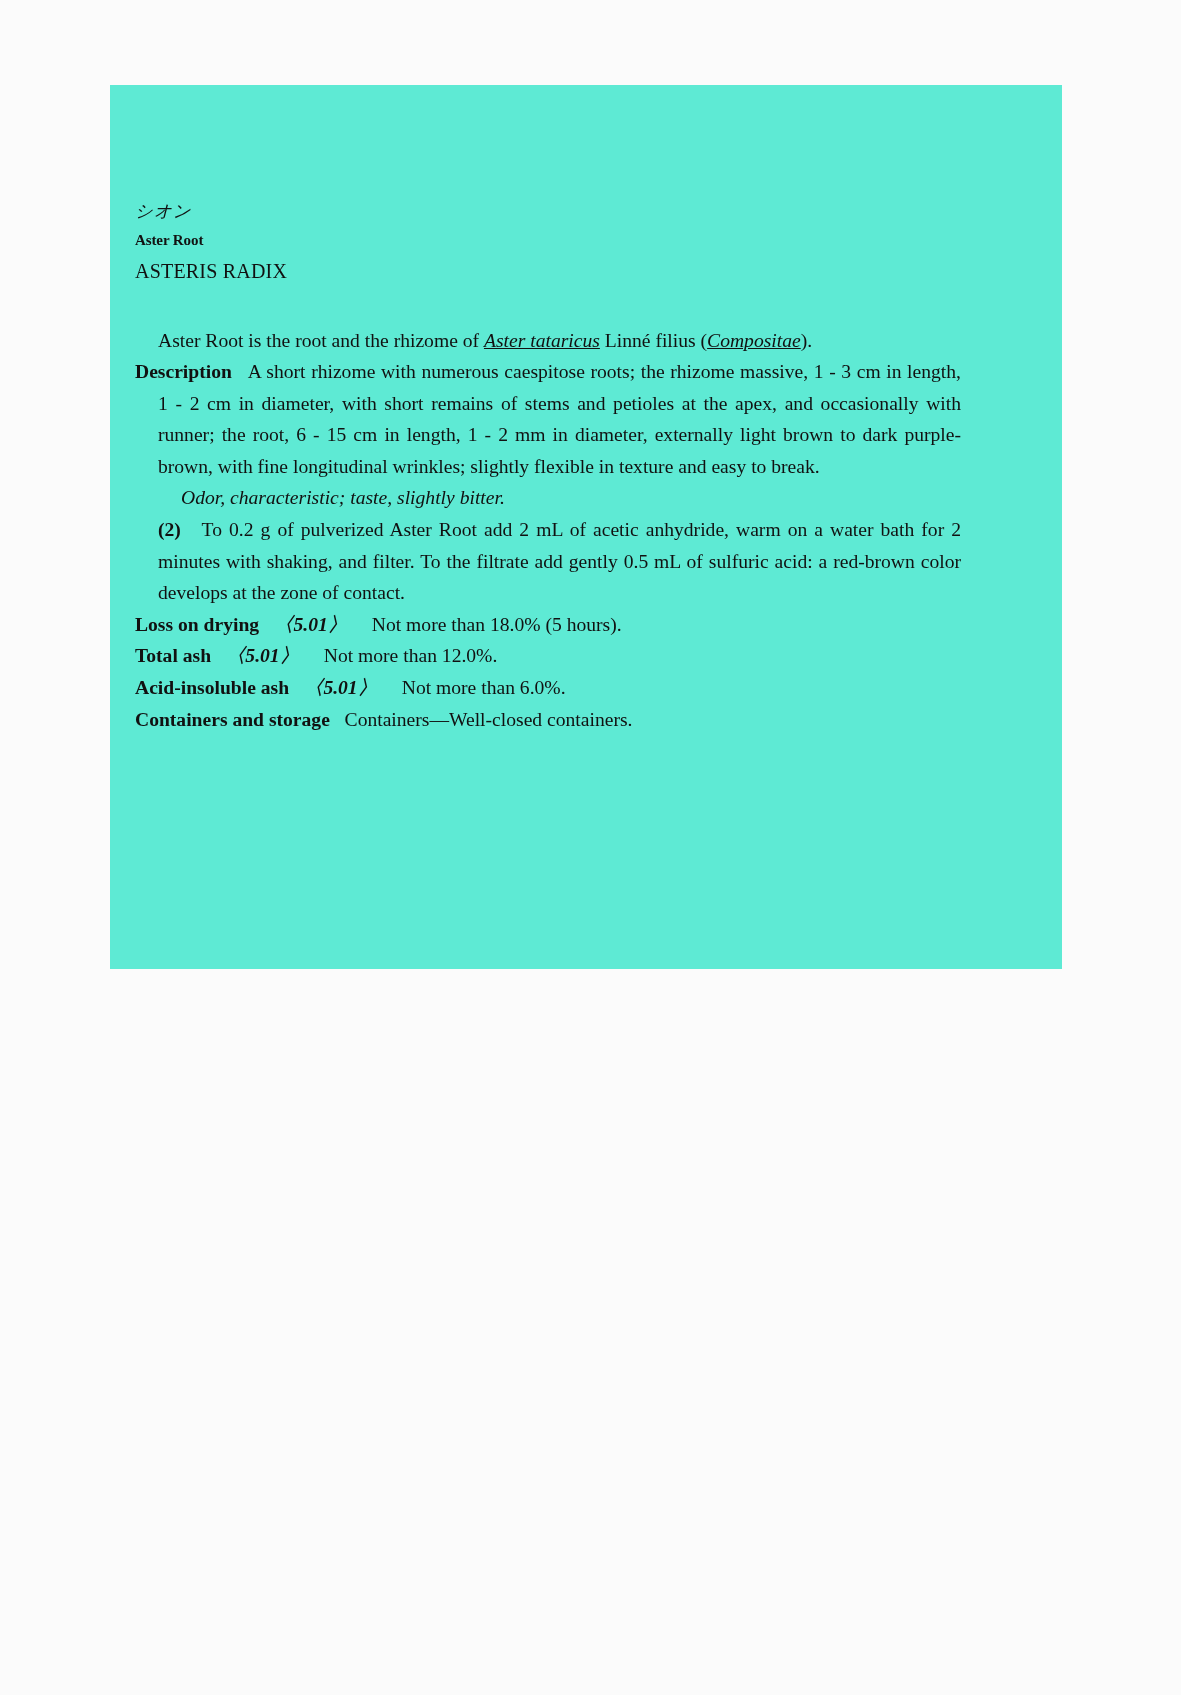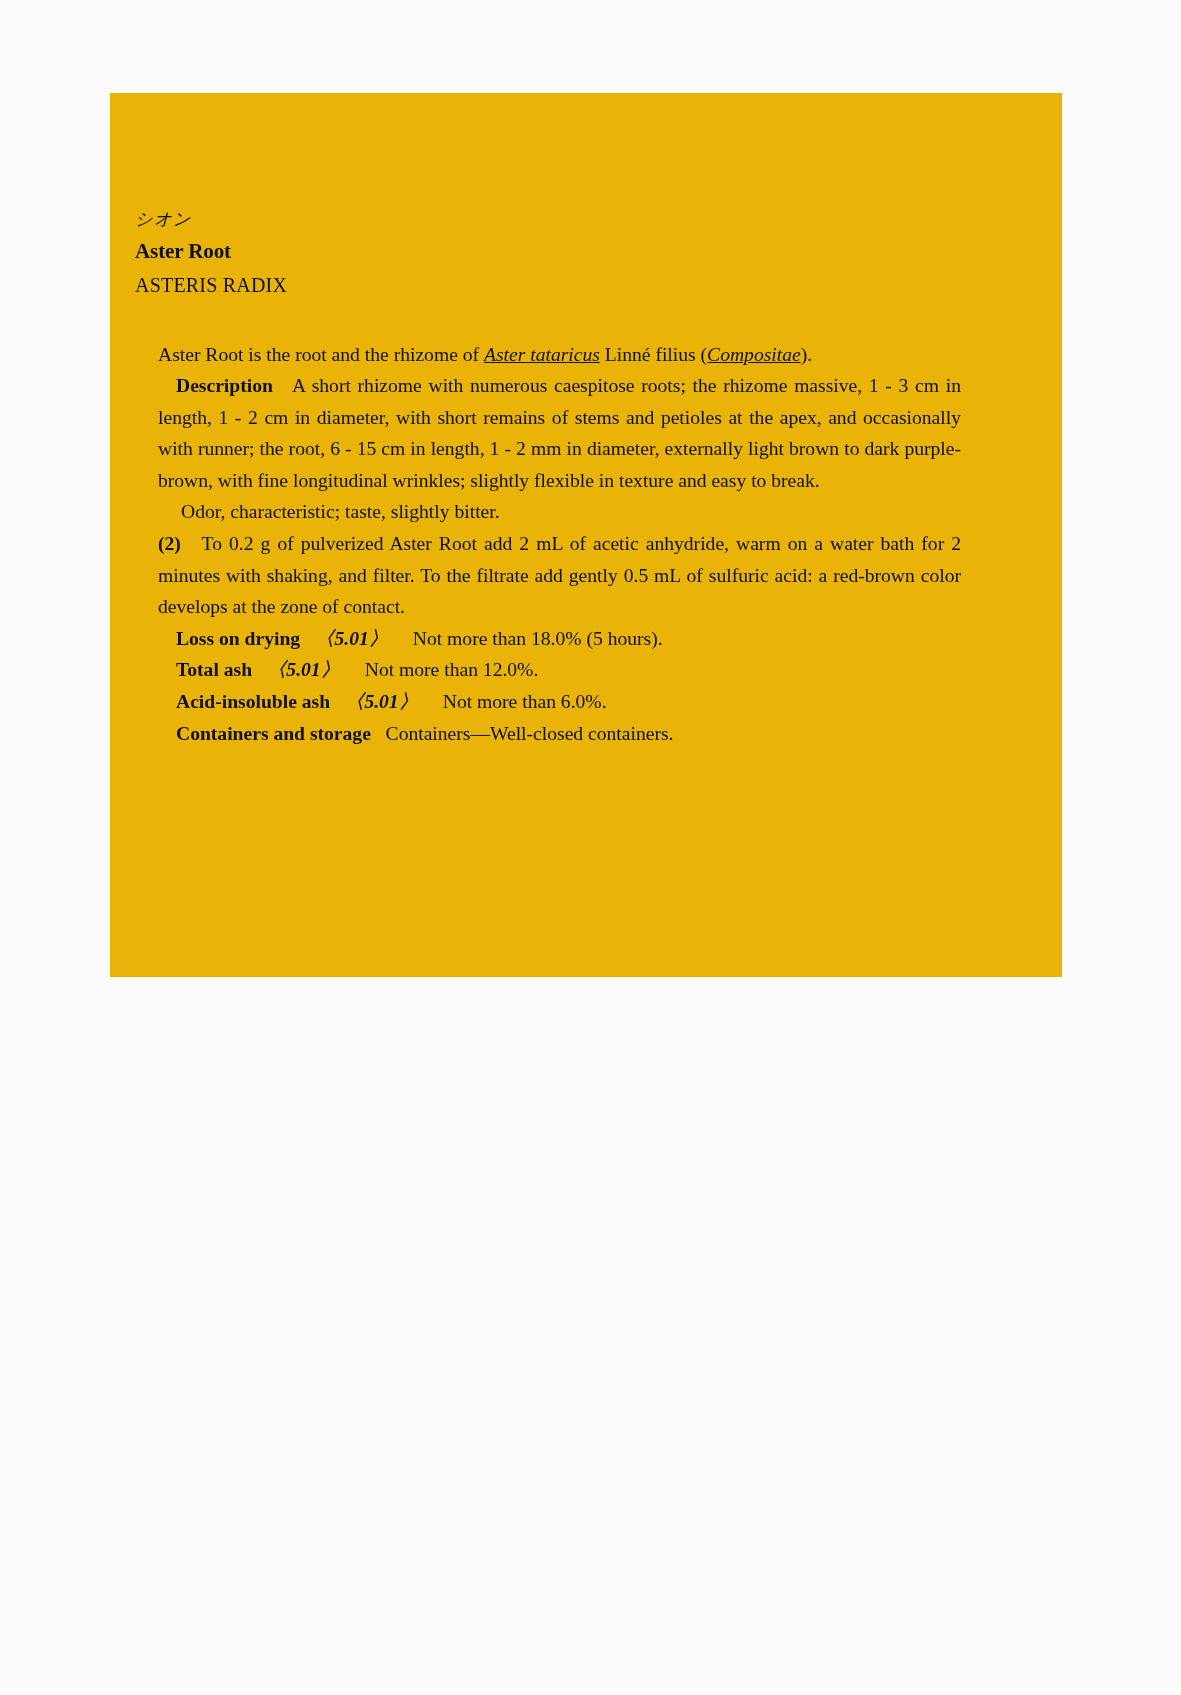--- a/index.html
+++ b/index.html
@@ -12,43 +12,43 @@
     background: #fbfbfb;
     font-family: "Liberation Serif", "DejaVu Serif", serif;
     color: #111111;
     overflow: hidden;
   }
 
   
   #page-sheet {
     position: absolute;
     left: 110px;
-    top: 93px;
+    top: 85px;
     width: 952px;
     height: 884px;
-    background: #eab308;
+    background: #5eead4;
   }
 
   
   #text-column {
     position: absolute;
     left: 25px;
     top: 118px;
     width: 826px;
   }
 
   .head-kana {
     font-size: 17.5px;
     font-style: italic;
     letter-spacing: 1px;
     line-height: 1.0;
     margin: 0 0 12px 0;
   }
   .head-en {
-    font-size: 21px;
+    font-size: 15px;
     font-weight: bold;
     line-height: 1.0;
     margin: 0 0 13px 0;
     letter-spacing: -0.1px;
   }
   .head-latin {
     font-size: 20px;
     line-height: 1.0;
     margin: 0 0 0 0;
     letter-spacing: 0.2px;
@@ -75,24 +75,24 @@
   p.para.cont {
     
     text-indent: 0;
   }
   p.para.sub {
     text-indent: -23px;
   }
   p.para.odor {
     padding-left: 23px;
     text-indent: 23px;
+    font-style: italic;
   }
   .term {
     font-weight: bold;
-    margin-left: 41px;
   }
   .ref {
     font-weight: bold;
     font-style: italic;
   }
   .sci {
     font-style: italic;
     text-decoration: underline;
   }
   .num {

